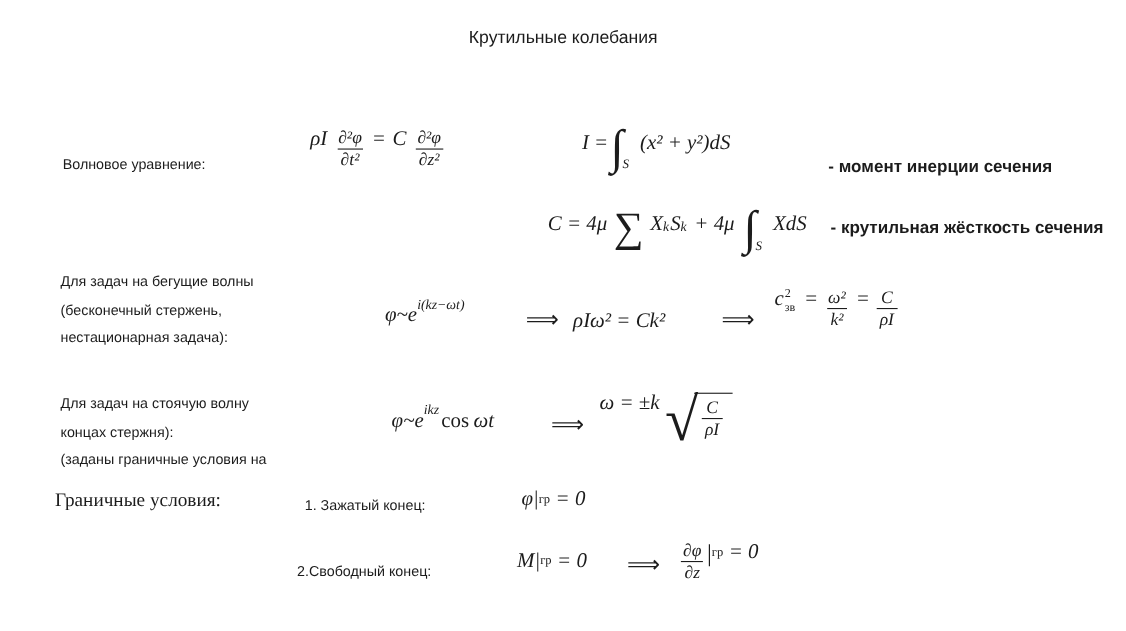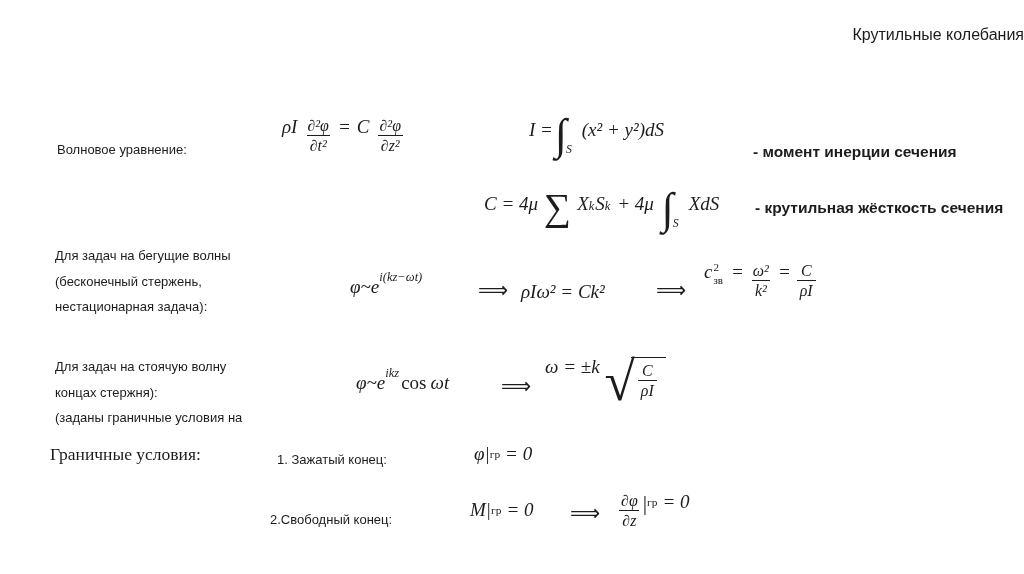--- a/index.html
+++ b/index.html
@@ -1,21 +1,21 @@
 <!DOCTYPE html>
 <html><head>
 <meta charset="utf-8">
 <style>
   html,body{margin:0;padding:0;background:#ffffff;}
   .stage{
     position:relative;width:1024px;height:574px;background:#ffffff;
     color:#1c1c1c;font-family:"Liberation Sans",sans-serif;overflow:hidden;
   }
   .abs{position:absolute;white-space:nowrap;}
-  .title{left:0;right:0;top:26px;text-align:right;font-size:16px;}
+  .title{left:0;right:0;top:26px;text-align:center;font-size:16px;}
   .label{font-size:13px;line-height:25.5px;}
   .caption{font-size:15.5px;font-weight:bold;}
   .serif-label{font-family:"Liberation Serif",serif;font-size:17.5px;}
 
   
   .math{
     font-family:"Liberation Serif",serif;font-style:italic;font-size:19px;
     display:inline-flex;align-items:flex-start;white-space:nowrap;
   }
   .mx{margin:0 6px;}
@@ -66,21 +66,21 @@
   <div class="abs math" style="left:529px;top:119px;height:52px">
     <span>I =</span>
     <span class="intwrap ml">
       <span class="bigint">∫</span>
       <span class="intsub">S</span>
     </span>
     <span class="ml">(x² + y²)dS</span>
   </div>
   <div class="abs caption" style="left:753px;top:143px">- момент инерции сечения</div>
 
-  <div class="abs math" style="left:484px;top:193px;height:54px">
+  <div class="abs math" style="left:498px;top:193px;height:54px">
     <span>C = 4μ</span>
     <span class="bigsum">∑</span>
     <span>X</span>
     <span class="vsub">k</span>
     <span>S</span>
     <span class="vsub">k</span>
     <span class="mx">+ 4μ</span>
     <span class="intwrap">
       <span class="bigint">∫</span>
       <span class="intsub">S</span>

